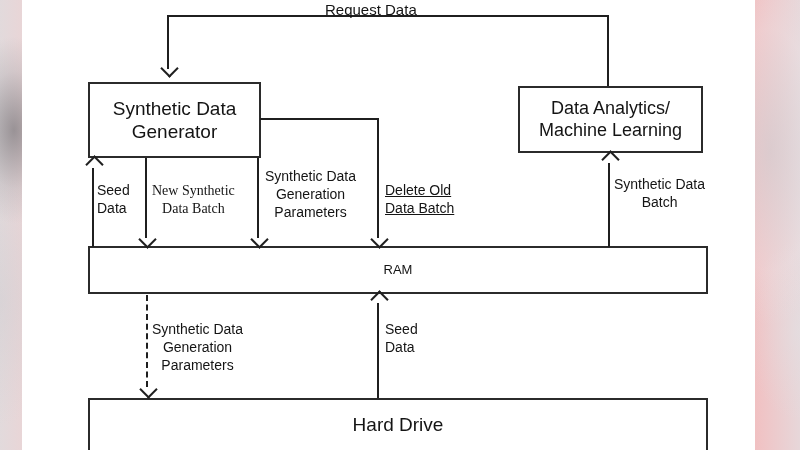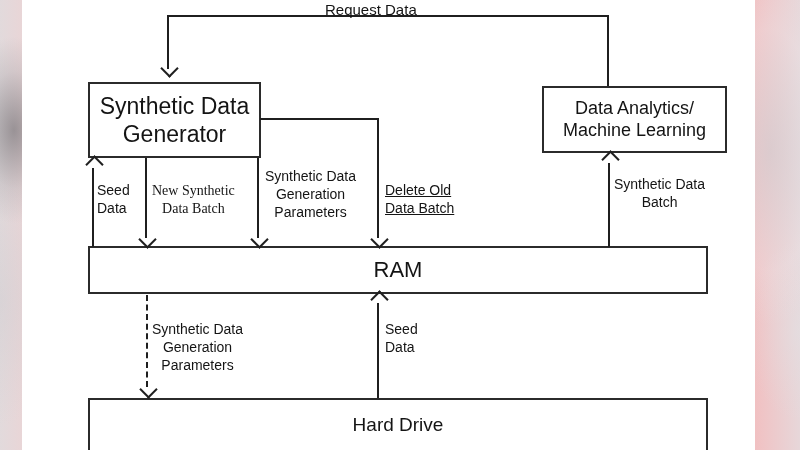--- a/index.html
+++ b/index.html
@@ -57,23 +57,23 @@
     box-sizing: border-box;
     border: 2px solid #2b2b2b;
     background: #ffffff;
     display: flex;
     align-items: center;
     justify-content: center;
     text-align: center;
     line-height: 1.22;
     color: #141414;
   }
-  #box-generator { left: 88px;  top: 82px;  width: 173px; height: 76px;  font-size: 23px; }
-  #box-analytics { left: 518px; top: 86px;  width: 185px; height: 67px;  font-size: 18px; margin-left: 24px; }
-  #box-ram       { left: 88px;  top: 246px; width: 620px; height: 48px;  font-size: 22px; }
+  #box-generator { left: 88px;  top: 82px;  width: 173px; height: 76px;  font-size: 19px; }
+  #box-analytics { left: 518px; top: 86px;  width: 185px; height: 67px;  font-size: 18px; }
+  #box-ram       { left: 88px;  top: 246px; width: 620px; height: 48px;  font-size: 13px; }
   #box-harddrive { left: 88px;  top: 398px; width: 620px; height: 54px;  font-size: 19px; }
 
   
   .ln {
     position: absolute;
     background: #1f1f1f;
   }
   .vline { width: 2px; }
   .hline { height: 2px; }
 

